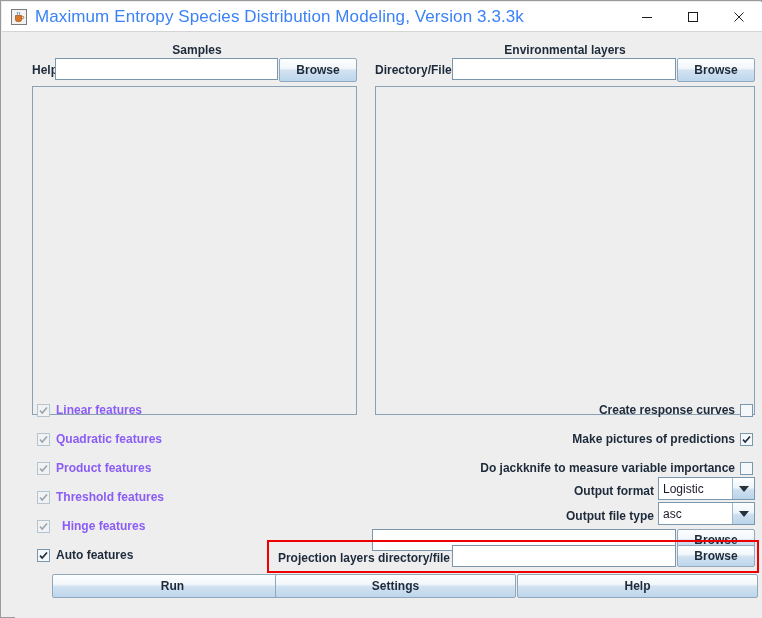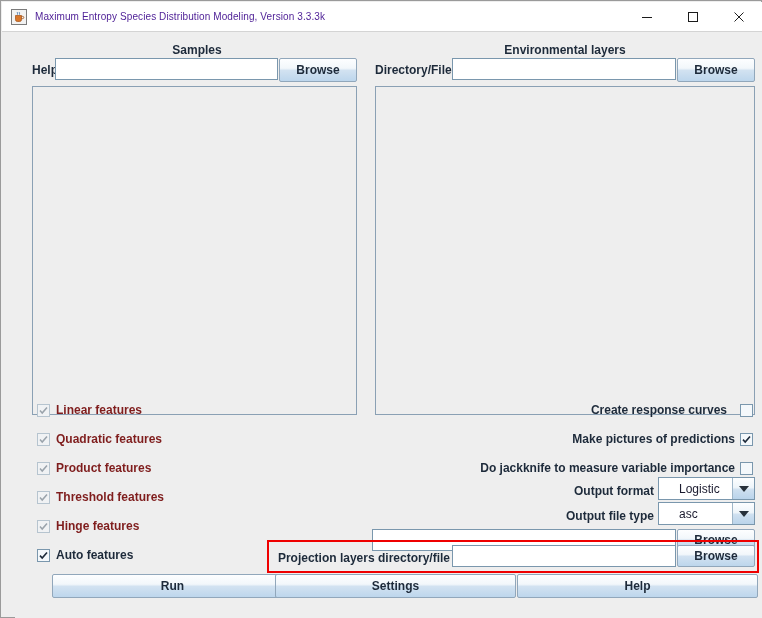--- a/index.html
+++ b/index.html
@@ -44,22 +44,22 @@
     align-items: center;
   }
   .title-icon {
     width: 18px; height: 18px;
     margin-left: 8px;
     margin-right: 7px;
     flex: 0 0 auto;
     position: relative;
   }
   .title-text {
-    font-size: 10px;
-    color: #4c1d95;
+    font-size: 17px;
+    color: #3b82f6;
     letter-spacing: 0.1px;
     white-space: nowrap;
     text-align: right;
   }
   .win-buttons {
     position: absolute;
     right: 0; top: 0;
     height: 30px;
     display: flex;
   }
@@ -161,38 +161,38 @@
   .cbox.disabled { border-color: #b6c4cf; background: #f0f2f4; }
   .cbox .tick {
     display: block;
     width: 9px; height: 9px;
   }
   .cblabel {
     font-size: 12px;
     font-weight: bold;
     color: #1d2a3a;
   }
-  .cblabel.dim { color: #7f1d1d; }
+  .cblabel.dim { color: #8b5cf6; }
   .cblabel.lead { margin-right: 5px; }
   .cblabel.trail { margin-left: 6px; }
 
   
   .combo {
     position: absolute;
     box-sizing: border-box;
     border: 1px solid #7a97ad;
     background: #ffffff;
     display: flex;
     align-items: stretch;
   }
   .combo .cval {
     flex: 1 1 auto;
     display: flex;
     align-items: center;
-    padding-left: 20px;
+    padding-left: 4px;
     font-size: 12px;
     color: #1a1a2e;
     background: #ffffff;
   }
   .combo .carrow {
     width: 21px;
     flex: 0 0 auto;
     border-left: 1px solid #9fb6c8;
     background: linear-gradient(to bottom, #fdfeff 0%, #eef5fa 45%, #cfe0f0 55%, #bad4eb 100%);
     display: flex;
@@ -308,39 +308,39 @@
 
       <div class="cbrow" style="left:22px; top:458px;">
         <span class="cbox disabled">
           <svg class="tick" viewBox="0 0 9 9">
             <path d="M1 4.6 L3.2 7 L8 1.4" fill="none" stroke="#9aa3ab" stroke-width="1.5"></path>
           </svg>
         </span>
         <span class="cblabel dim trail">Threshold features</span>
       </div>
 
-      <div class="cbrow" style="left:22px; top:487px;">
+      <div class="cbrow" style="left:22px; top:487px;gap:6px;">
         <span class="cbox disabled">
           <svg class="tick" viewBox="0 0 9 9">
             <path d="M1 4.6 L3.2 7 L8 1.4" fill="none" stroke="#9aa3ab" stroke-width="1.5"></path>
           </svg>
         </span>
         <span class="cblabel dim trail">Hinge features</span>
       </div>
 
       <div class="cbrow" style="left:22px; top:516px;">
         <span class="cbox">
           <svg class="tick" viewBox="0 0 9 9">
             <path d="M1 4.6 L3.2 7 L8 1.4" fill="none" stroke="#1d2a3a" stroke-width="1.6"></path>
           </svg>
         </span>
         <span class="cblabel trail">Auto features</span>
       </div>
 
-      <div class="cbrow rightalign" style="right:22px; top:371px;gap:8px;">
+      <div class="cbrow rightalign" style="right:22px; top:371px;">
         <span class="cblabel lead">Create response curves</span>
         <span class="cbox"></span>
       </div>
 
       <div class="cbrow rightalign" style="right:22px; top:400px;">
         <span class="cblabel lead">Make pictures of predictions</span>
         <span class="cbox">
           <svg class="tick" viewBox="0 0 9 9">
             <path d="M1 4.6 L3.2 7 L8 1.4" fill="none" stroke="#1d2a3a" stroke-width="1.6"></path>
           </svg>

